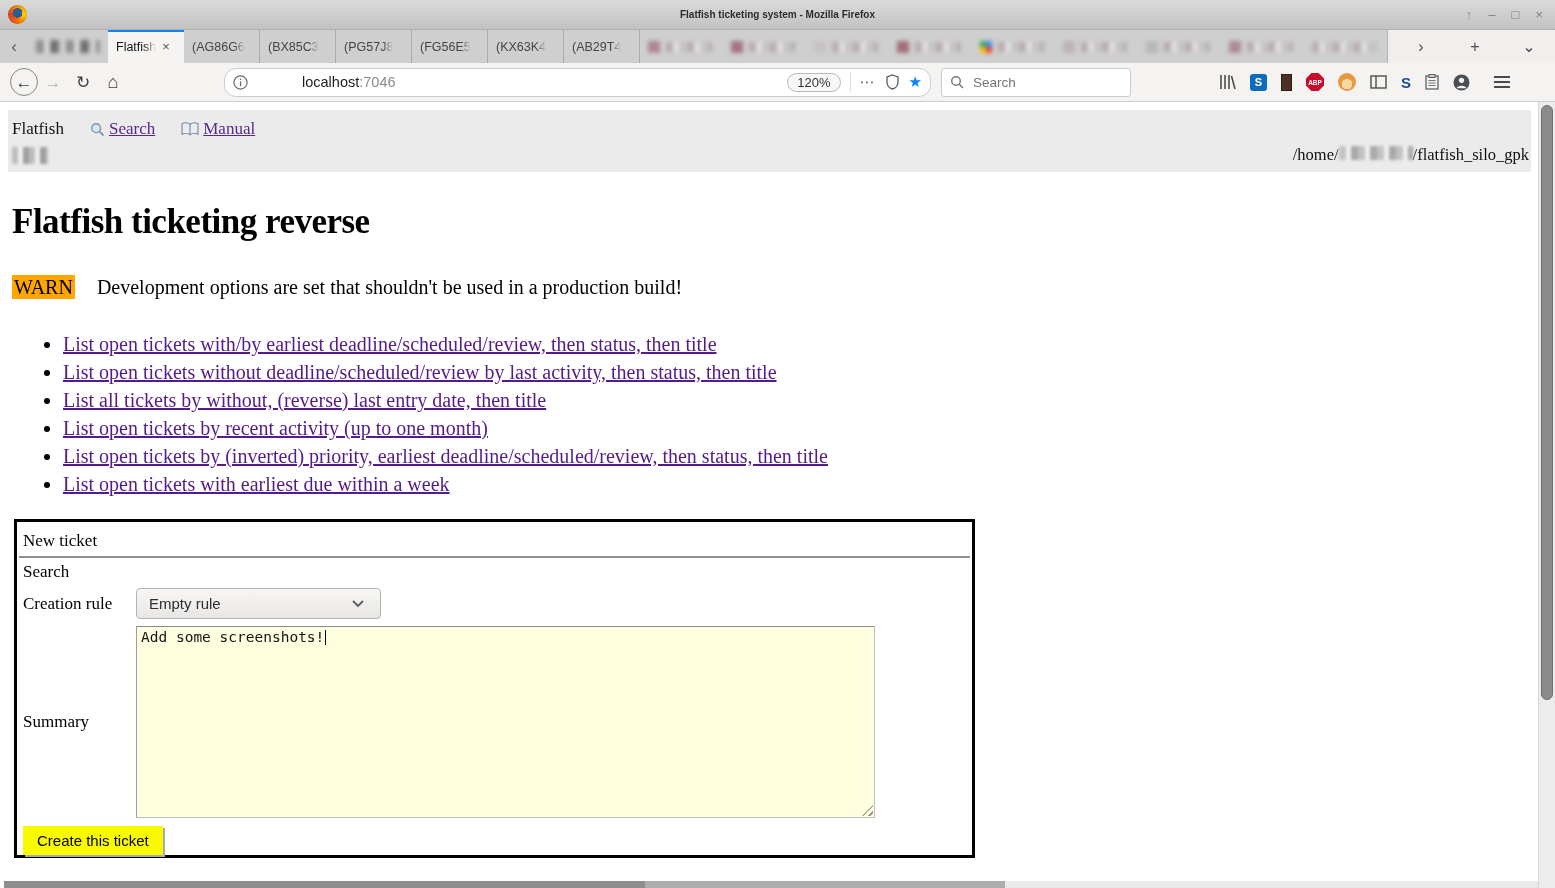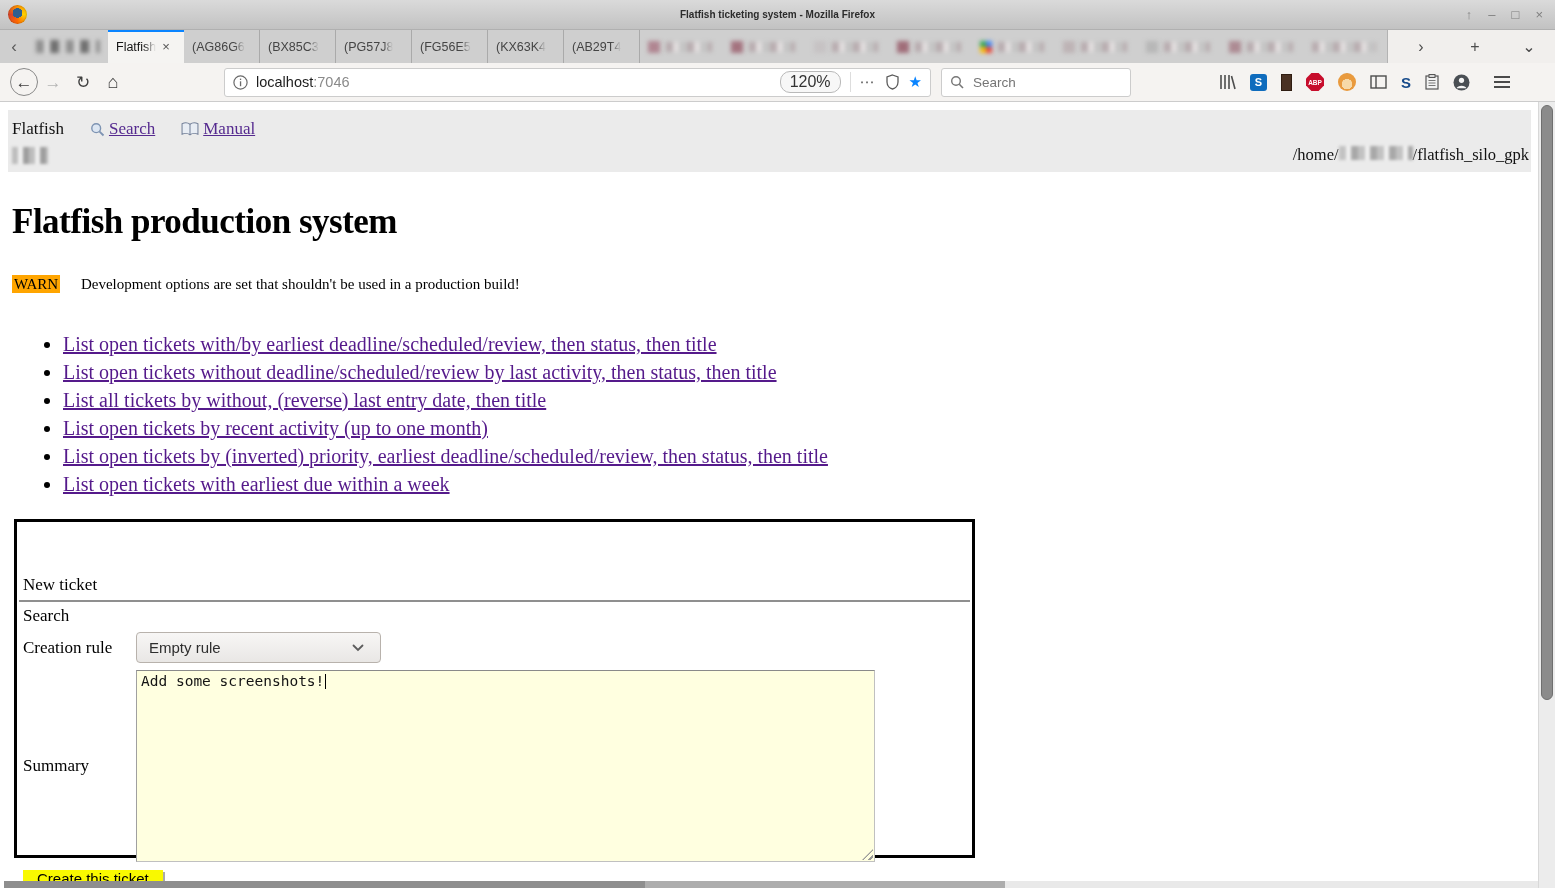--- a/index.html
+++ b/index.html
@@ -65,27 +65,27 @@
   
   .navbar{ height:39px; background:#f5f3f1; border-bottom:1px solid #ccc;
     display:flex; align-items:center; }
   .nav-btn{ color:#404040; font-size:17px; line-height:17px; text-align:center; }
   .back-circle{ width:28px; height:28px; border:1px solid #888; border-radius:50%;
     margin-left:10px; display:flex; align-items:center; justify-content:center; flex:none; }
   .fwd{ width:30px; color:#b4b4b4; }
   .reload{ width:30px; }
   .home{ width:30px; font-size:18px; }
   .urlbar{ width:707px; height:29px; margin-left:96px; background:#fff;
-    border:1px solid #ccc; border-radius:3px; display:flex; align-items:center;
-    padding:0 8px; }
+    border:1px solid #ccc; border-radius:12px; display:flex; align-items:center;
+    padding:0 8px;gap:46px; }
   .url-text{ margin-left:8px; font-size:14.5px; }
   .url-host{ color:#1c1c1c; } .url-port{ color:#8a8a8a; }
   .url-right{ margin-left:auto; display:flex; align-items:center; gap:9px; }
   .zoom-pill{ border:1px solid #b9b9b9; border-radius:10px; background:#f7f7f7;
-    font-size:16px; color:#333; padding:1px 9px; }
+    font-size:13px; color:#333; padding:1px 9px; }
   .vsep{ width:1px; height:20px; background:#ddd; }
   .dots{ color:#5a5a5a; font-size:15px; letter-spacing:1px; }
   .star{ color:#0a84ff; font-size:15px; }
   .searchbar{ width:190px; height:29px; margin-left:10px; background:#fff;
     border:1px solid #ccc; border-radius:3px; display:flex; align-items:center; padding:0 8px; }
   .searchbar input{ border:none; outline:none; width:130px; margin-left:7px;
     font-size:13.5px; color:#444; background:transparent; font-family:"Liberation Sans",sans-serif; }
   .addons{ margin-left:88px; display:flex; align-items:center; gap:14px; }
   .sq-s{ width:17px; height:17px; background:#0f6cbd; border-radius:3px; color:#fff;
     font-size:11px; font-weight:bold; display:flex; align-items:center; justify-content:center; }
@@ -117,31 +117,31 @@
     background:repeating-linear-gradient(90deg,#bdbdbd 0 6px,#f0f0f0 6px 11px,#9e9e9e 11px 17px);
     filter:blur(1.6px); }
   .sh-path{ position:absolute; right:2px; bottom:7px; font-size:16.5px; color:#111; }
   .pix-path{ display:inline-block; width:74px; height:14px; vertical-align:baseline;
     background:repeating-linear-gradient(90deg,#c2c2c2 0 7px,#f0f0f0 7px 12px,#a8a8a8 12px 19px);
     filter:blur(1.6px); }
 
   .page-title{ position:absolute; top:100px; left:12px; margin:0;
     font-size:35px; font-weight:bold; letter-spacing:-0.5px; color:#000; }
 
-  .warn-row{ position:absolute; top:174px; left:12px; font-size:15px; color:#000; }
+  .warn-row{ position:absolute; top:174px; left:12px; font-size:20px; color:#000; }
   .warn-badge{ background:#ffa500; padding:1px 2px; }
   .warn-text{ margin-left:17px; }
 
   .ticket-links{ position:absolute; top:228px; left:12px; margin:0; padding-left:51px; }
   .ticket-links li{ font-size:20px; line-height:28px; color:#000; }
   .ticket-links a{ color:#551a8b; text-decoration:underline; }
 
   .nt-form{ position:absolute; top:417px; left:14px; width:961px; height:339px;
     border:3px solid #000; padding:2px; background:#fff; }
-  .nt-legend{ font-size:17px; padding:7px 0 5px 4px;margin-top:44px; }
+  .nt-legend{ font-size:17px; padding:7px 0 5px 4px; }
   .nt-sep{ border:none; border-top:2px solid #8f8f8f; margin:0; }
   .f-row{ display:flex; align-items:flex-start; }
   .f-label{ width:117px; flex:none; font-size:17px; padding-left:4px; }
   .row-title{ margin-top:4px; }
   .title-input{ flex:1; height:26px; background:#ffffe0; border:none;
     border-left:1px solid #a8a8a8; border-bottom:1px solid #e6e6c8;
     font:15px "Liberation Sans", sans-serif; color:#141414; padding:0 4px; outline:none; }
   .row-rule{ margin-top:6px; align-items:center; }
   .gtk-select{ width:245px; height:31px; border:1px solid #b8b2ac; border-radius:4px;
     background:linear-gradient(#f7f6f5,#e9e7e5); display:flex; align-items:center;
@@ -152,21 +152,21 @@
   .fake-textarea{ position:relative; width:739px; height:192px; background:#ffffe0;
     border:1px solid #c0c0c0; border-top-color:#8a8a8a; border-left-color:#a0a0a0;
     font:14.5px "DejaVu Sans Mono", monospace; color:#141414; padding:2px 4px; }
   .caret{ display:inline-block; width:1px; height:15px; background:#000;
     vertical-align:text-bottom; margin-left:1px; }
   .grip{ position:absolute; right:1px; bottom:1px; width:11px; height:11px;
     background:repeating-linear-gradient(135deg, transparent 0 3px, #9a9a9a 3px 4.5px);
     clip-path:polygon(100% 0,100% 100%,0 100%); }
   .row-btn{ margin-top:8px; }
   .submit-btn{ margin-left:4px; background:#f9f900; border:none;
-    box-shadow:2px 2px 0 #aaa; padding:0 14px; font:15px "Liberation Sans",sans-serif;
+    box-shadow:2px 2px 0 #aaa; padding:6px 14px; font:15px "Liberation Sans",sans-serif;
     color:#000; }
 
   .bottom-strip{ position:absolute; bottom:0; left:0; right:0; height:7px; }
   .bs1{ position:absolute; left:4px; width:641px; top:0; bottom:0; background:#8e8e8e; }
   .bs2{ position:absolute; left:645px; width:360px; top:0; bottom:0; background:#adadad; }
   .bs3{ position:absolute; left:1005px; right:0; top:0; bottom:0; background:#e9e9e9; }
 
   svg{ display:block; }
 </style>
 </head>
@@ -348,21 +348,21 @@
           <path d="M8.5 2 C6.5 0.6 3 0.6 1 1.6 V11.4 C3 10.4 6.5 10.4 8.5 11.9 C10.5 10.4 14 10.4 16 11.4 V1.6 C14 0.6 10.5 0.6 8.5 2 Z" fill="#e8edf4" stroke="#76839b" stroke-width="1"></path>
           <line x1="8.5" y1="2" x2="8.5" y2="11.9" stroke="#76839b" stroke-width="1"></line>
         </svg>
         <span>Manual</span>
       </a>
     </div>
     <div class="pix-user"></div>
     <div class="sh-path"><span>/home/</span><span class="pix-path"></span><span>/flatfish_silo_gpk</span></div>
   </div>
 
-  <h1 class="page-title">Flatfish production system</h1>
+  <h1 class="page-title">Flatfish ticketing reverse</h1>
 
   <div class="warn-row">
     <span class="warn-badge">WARN</span>
     <span class="warn-text">Development options are set that shouldn't be used in a production build!</span>
   </div>
 
   <ul class="ticket-links">
     <li><a href="#">List open tickets with/by earliest deadline/scheduled/review, then status, then title</a></li>
     <li><a href="#">List open tickets without deadline/scheduled/review by last activity, then status, then title</a></li>
     <li><a href="#">List all tickets by without, (reverse) last entry date, then title</a></li>

